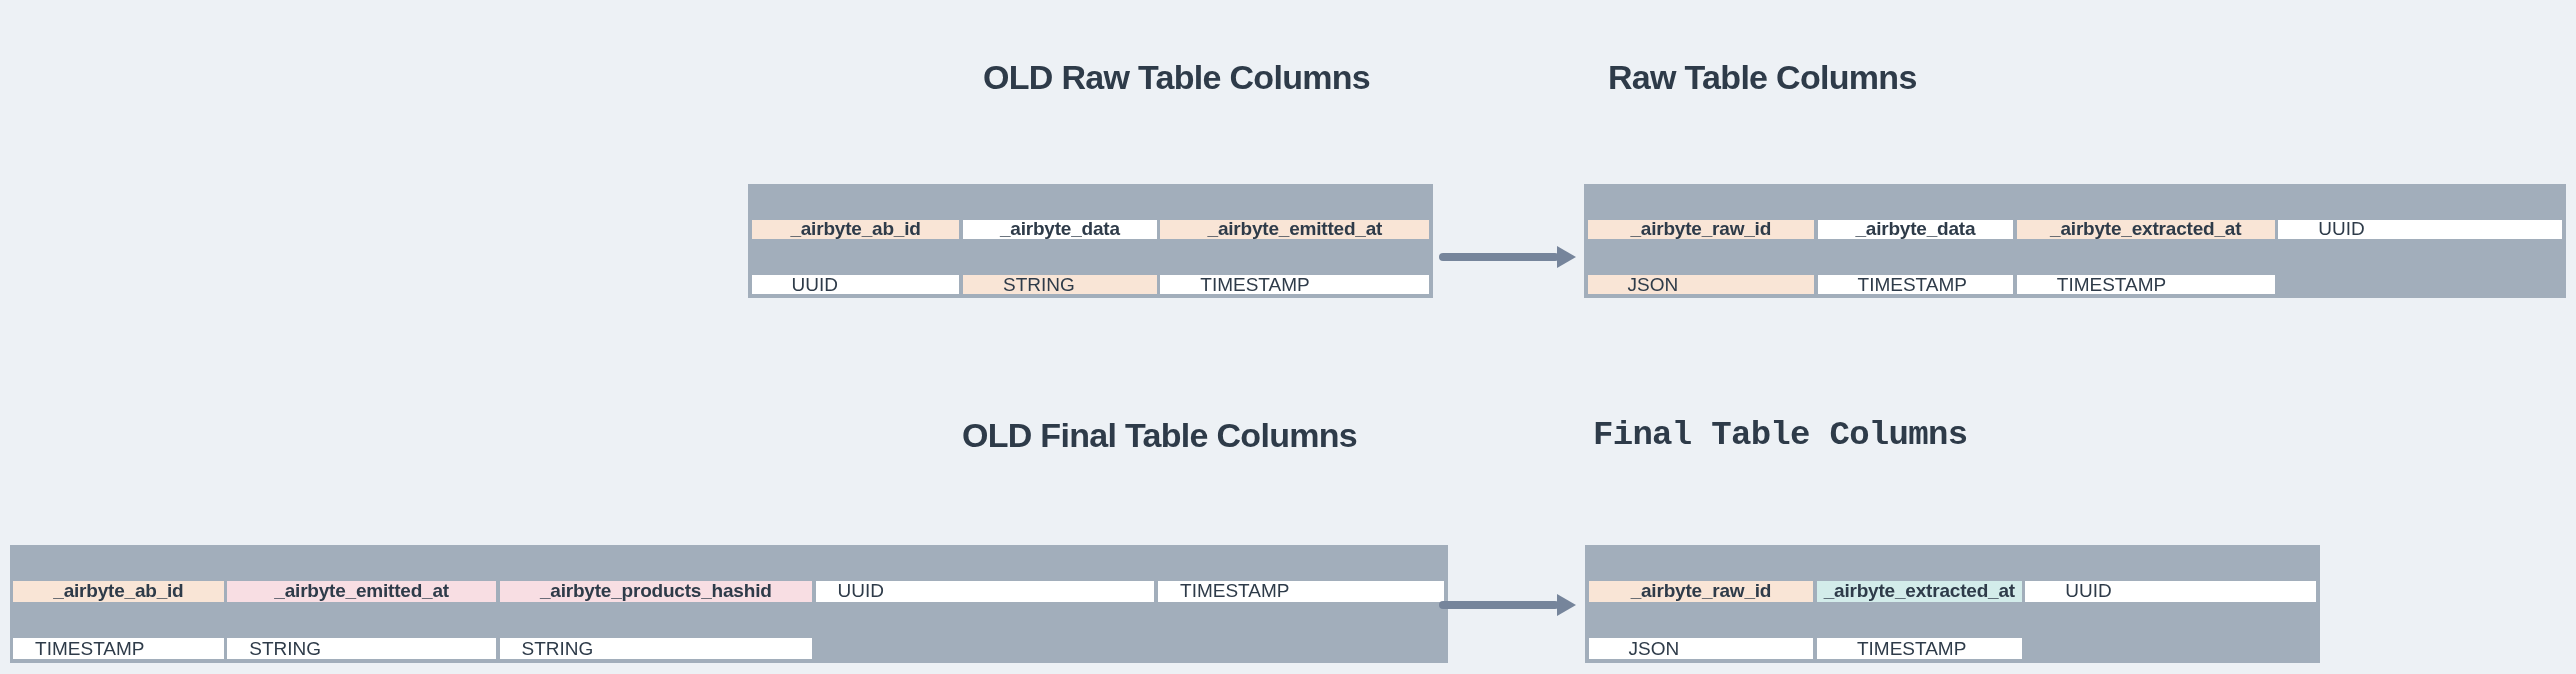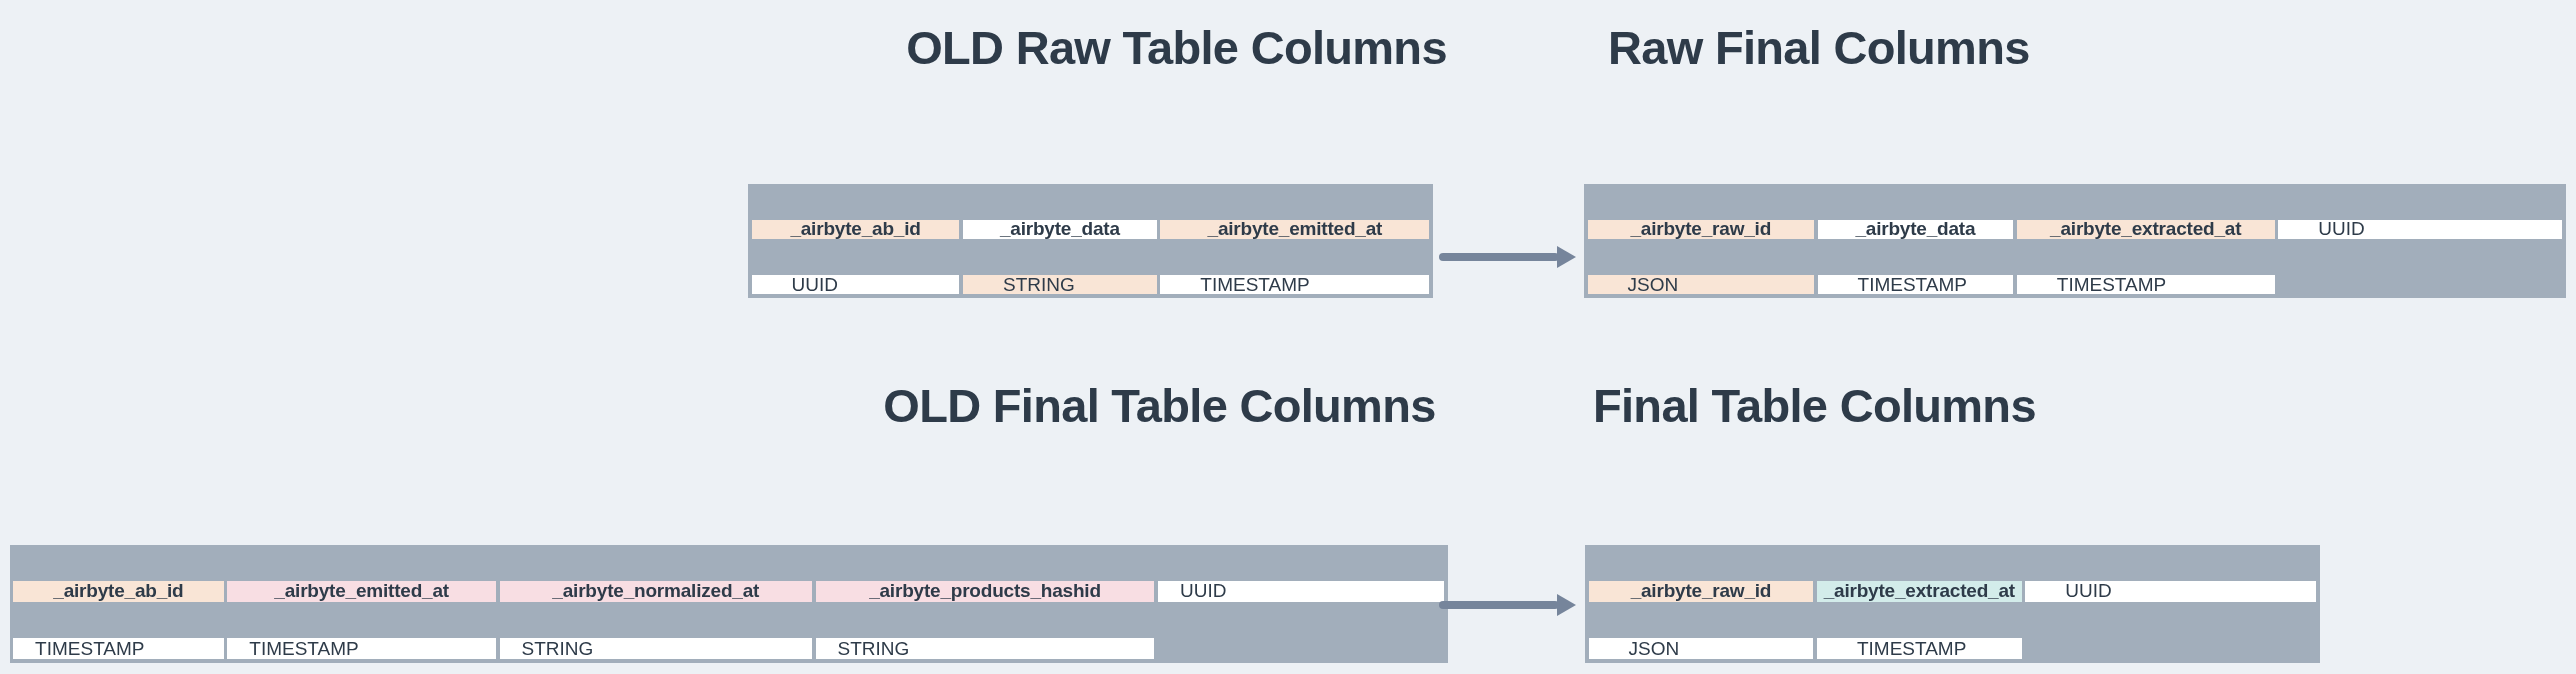--- a/index.html
+++ b/index.html
@@ -5,26 +5,27 @@
   html,body{margin:0;padding:0;}
   body{
     position:relative;
     width:2576px;height:675px;
     background:var(--background,#edf1f5);
     overflow:hidden;
     font-family:"Liberation Sans","DejaVu Sans",sans-serif;
   }
   .title{
     position:absolute;
-    font-size:47px;
+    font-size:34px;
     font-weight:700;
     letter-spacing:-0.7px;
     line-height:65px;
     white-space:nowrap;
     color:var(--text,#2e3b49);
+    margin-top:30px;
   }
   .title.center{text-align:center;}
   .tbl{
     position:absolute;
     box-sizing:border-box;
     background:var(--border,#a2aebb);
     padding:3.6px;
     display:grid;
     gap:3.6px;
     grid-template-rows:1fr 1fr;
@@ -55,23 +56,23 @@
     width:0;height:0;margin-left:-1.5px;
     border-left:19.6px solid var(--arrow,#76859b);
     border-top:11.6px solid transparent;
     border-bottom:11.6px solid transparent;
   }
 </style>
 </head>
 <body>
 
 <div class="title center" style="left:900px;top:14.5px;width:553px;">OLD Raw Table Columns</div>
-<div class="title" style="left:1608px;top:14.5px;">Raw Final Columns</div>
+<div class="title" style="left:1608px;top:14.5px;">Raw Table Columns</div>
 <div class="title center" style="left:880px;top:373px;width:559px;">OLD Final Table Columns</div>
-<div class="title" style="left:1593px;top:373px;">Final Table Columns</div>
+<div class="title" style="left:1593px;top:373px;font-family:Liberation Mono, monospace;">Final Table Columns</div>
 
 <div id="table-old-raw" class="tbl" style="left:748px;top:184px;width:685px;height:114px;grid-template-columns:292fr 272fr 378fr;">
     <div class="cell head bg-peach">_airbyte_ab_id</div>
     <div class="cell head bg-white">_airbyte_data</div>
     <div class="cell head bg-peach">_airbyte_emitted_at</div>
     <div class="cell type bg-white">UUID</div>
     <div class="cell type bg-peach">STRING</div>
     <div class="cell type bg-white">TIMESTAMP</div>
   </div>
 
@@ -86,21 +87,20 @@
     <div class="cell head bg-peach">_airbyte_extracted_at</div>
     <div class="cell type bg-white">UUID</div>
     <div class="cell type bg-peach">JSON</div>
     <div class="cell type bg-white">TIMESTAMP</div>
     <div class="cell type bg-white">TIMESTAMP</div>
   </div>
 
 <div id="table-old-final" class="tbl" style="left:9.5px;top:545px;width:1438px;height:118px;grid-template-columns:294fr 375fr 436fr 473fr 399fr;">
     <div class="cell head bg-peach">_airbyte_ab_id</div>
     <div class="cell head bg-pink">_airbyte_emitted_at</div>
-    <div class="cell head bg-pink">_airbyte_normalized_at</div>
     <div class="cell head bg-pink">_airbyte_products_hashid</div>
     <div class="cell type bg-white">UUID</div>
     <div class="cell type bg-white">TIMESTAMP</div>
     <div class="cell type bg-white">TIMESTAMP</div>
     <div class="cell type bg-white">STRING</div>
     <div class="cell type bg-white">STRING</div>
   </div>
 
 <div class="arrow" style="left:1439px;top:589px;">
   <div class="shaft"></div>

